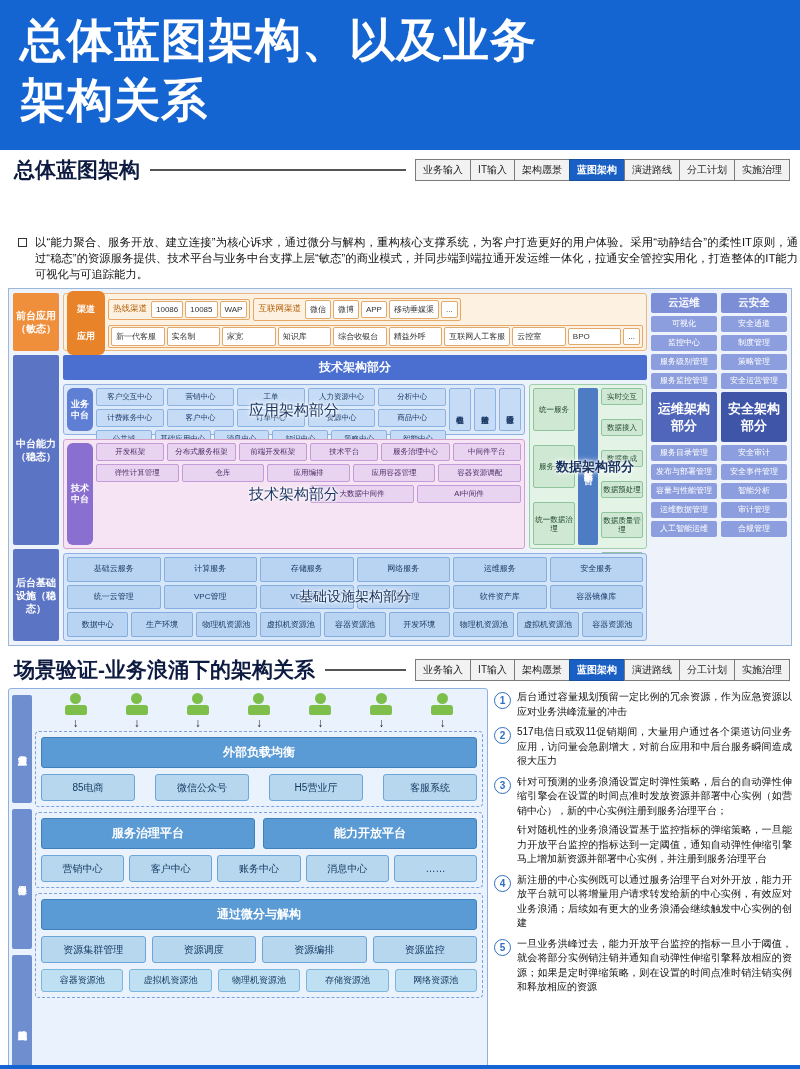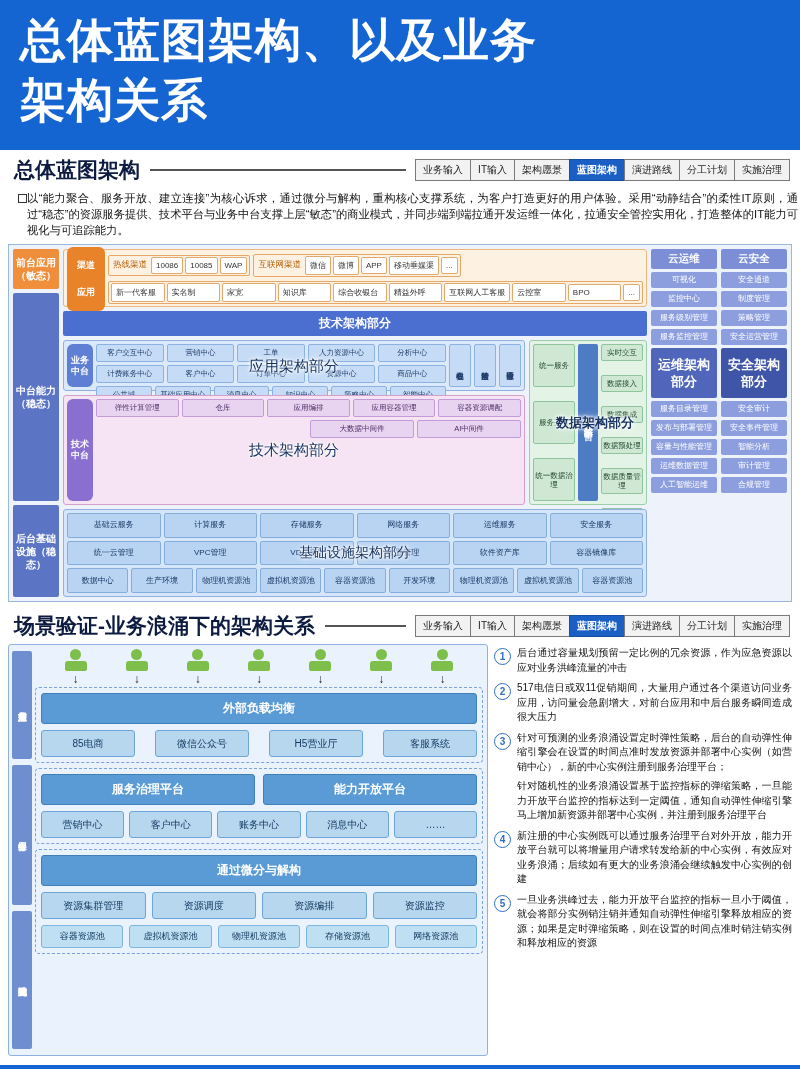--- a/index.html
+++ b/index.html
@@ -45,21 +45,21 @@
     background: #f2f2f2;
     font-size: 10px;
     padding: 3px 7px;
     margin-left: -1px;
     white-space: nowrap;
     color:#222;
   }
   .crumb.active { background:#1a5fc4; color:#fff; border-color:#17509f; font-weight:bold; }
 
   
-  .bullet-row { display:flex; padding: 2px 2px 6px 18px; }
+  .bullet-row { display:flex; gap:8px; padding: 2px 2px 6px 18px; margin-top: 44px; }
   .bullet-sq {
     width:9px; height:9px; border:1.4px solid #333; margin-top:4px; flex:none;
   }
   .bullet-text { font-size: 11.3px; line-height: 16px; color:#111; text-align: justify; }
 
   
   .arch {
     position: relative;
     margin: 0 8px;
     border: 1px solid #9bb7d9;
@@ -71,21 +71,21 @@
   }
   .arch-left {
     width: 46px; flex:none;
     display:flex; flex-direction:column; gap:4px;
   }
   .lbl {
     background:#6f7fbf; color:#fff; font-size:10px; font-weight:bold;
     display:flex; align-items:center; justify-content:center; text-align:center;
     border-radius:2px; padding:2px; line-height:13px;
   }
-  .lbl.front { background:#ef8f3c; height:40px; }
+  .lbl.front { background:#ef8f3c; height:58px; }
   .lbl.mid { background:#5b74c4; flex:1; }
   .lbl.back { background:#5b74c4; height:92px; }
 
   .arch-main { flex:1; display:flex; flex-direction:column; gap:4px; min-width:0; }
   .arch-right { width:136px; flex:none; display:flex; gap:4px; }
   .rcol { flex:1; display:flex; flex-direction:column; gap:3px; }
   .rcol-head {
     background:#7c8fd6; color:#fff; font-size:10.5px; font-weight:bold;
     text-align:center; padding:3px 0; border-radius:2px;
   }
@@ -378,20 +378,28 @@
             </div>
             <div class="sidecol">
               <div class="sidetile">项目综合管控</div>
             </div>
             <div class="zone-title">应用架构部分</div>
           </div>
 
           <div class="tech-zone">
             <div class="sub-lbl tech">技术中台</div>
             <div class="grid">
+              <div class="grow">
+                <div class="tile p">开发框架</div>
+                <div class="tile p">分布式服务框架</div>
+                <div class="tile p">前端开发框架</div>
+                <div class="tile p">技术平台</div>
+                <div class="tile p">服务治理中心</div>
+                <div class="tile p">中间件平台</div>
+              </div>
               <div class="grow">
                 <div class="tile p">弹性计算管理</div>
                 <div class="tile p">仓库</div>
                 <div class="tile p">应用编排</div>
                 <div class="tile p">应用容器管理</div>
                 <div class="tile p">容器资源调配</div>
               </div>
               <div class="grow">
                 <div class="tile p" style="visibility:hidden"></div>
                 <div class="tile p" style="visibility:hidden"></div>

